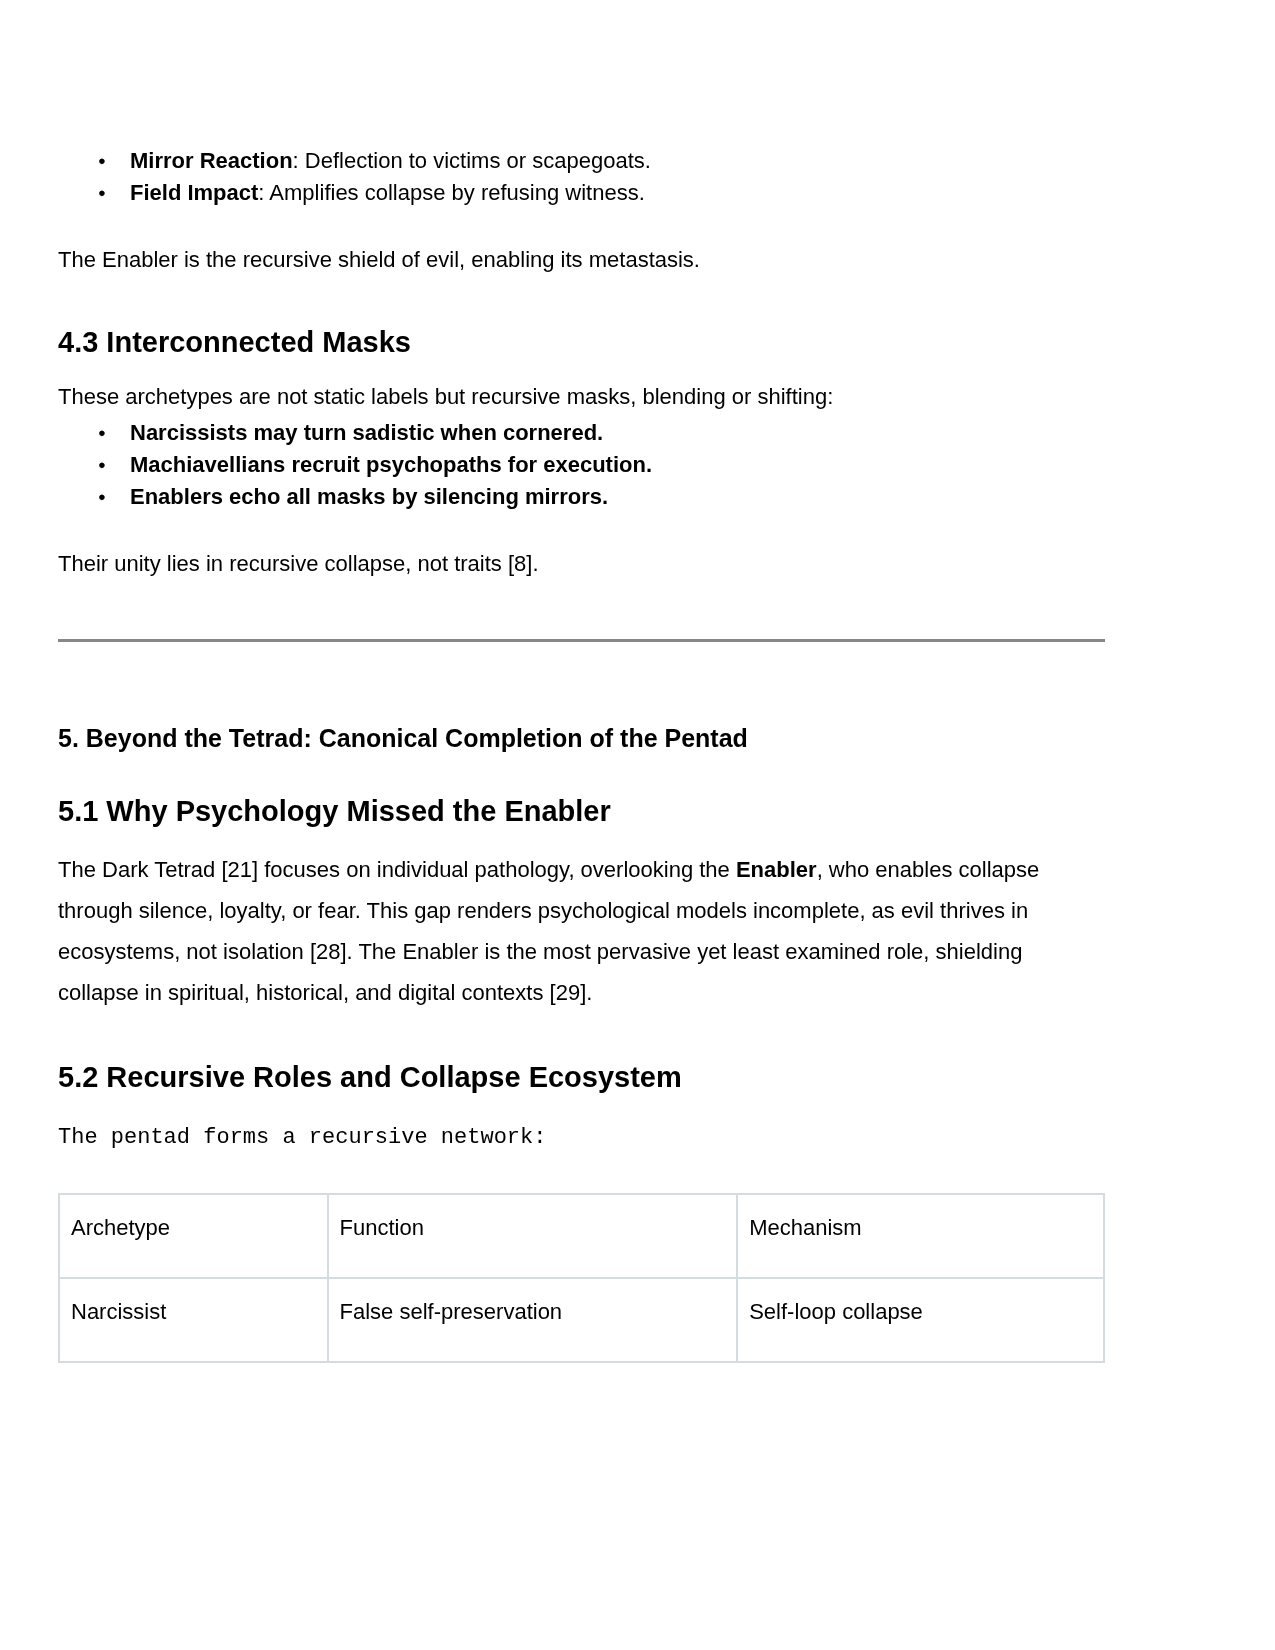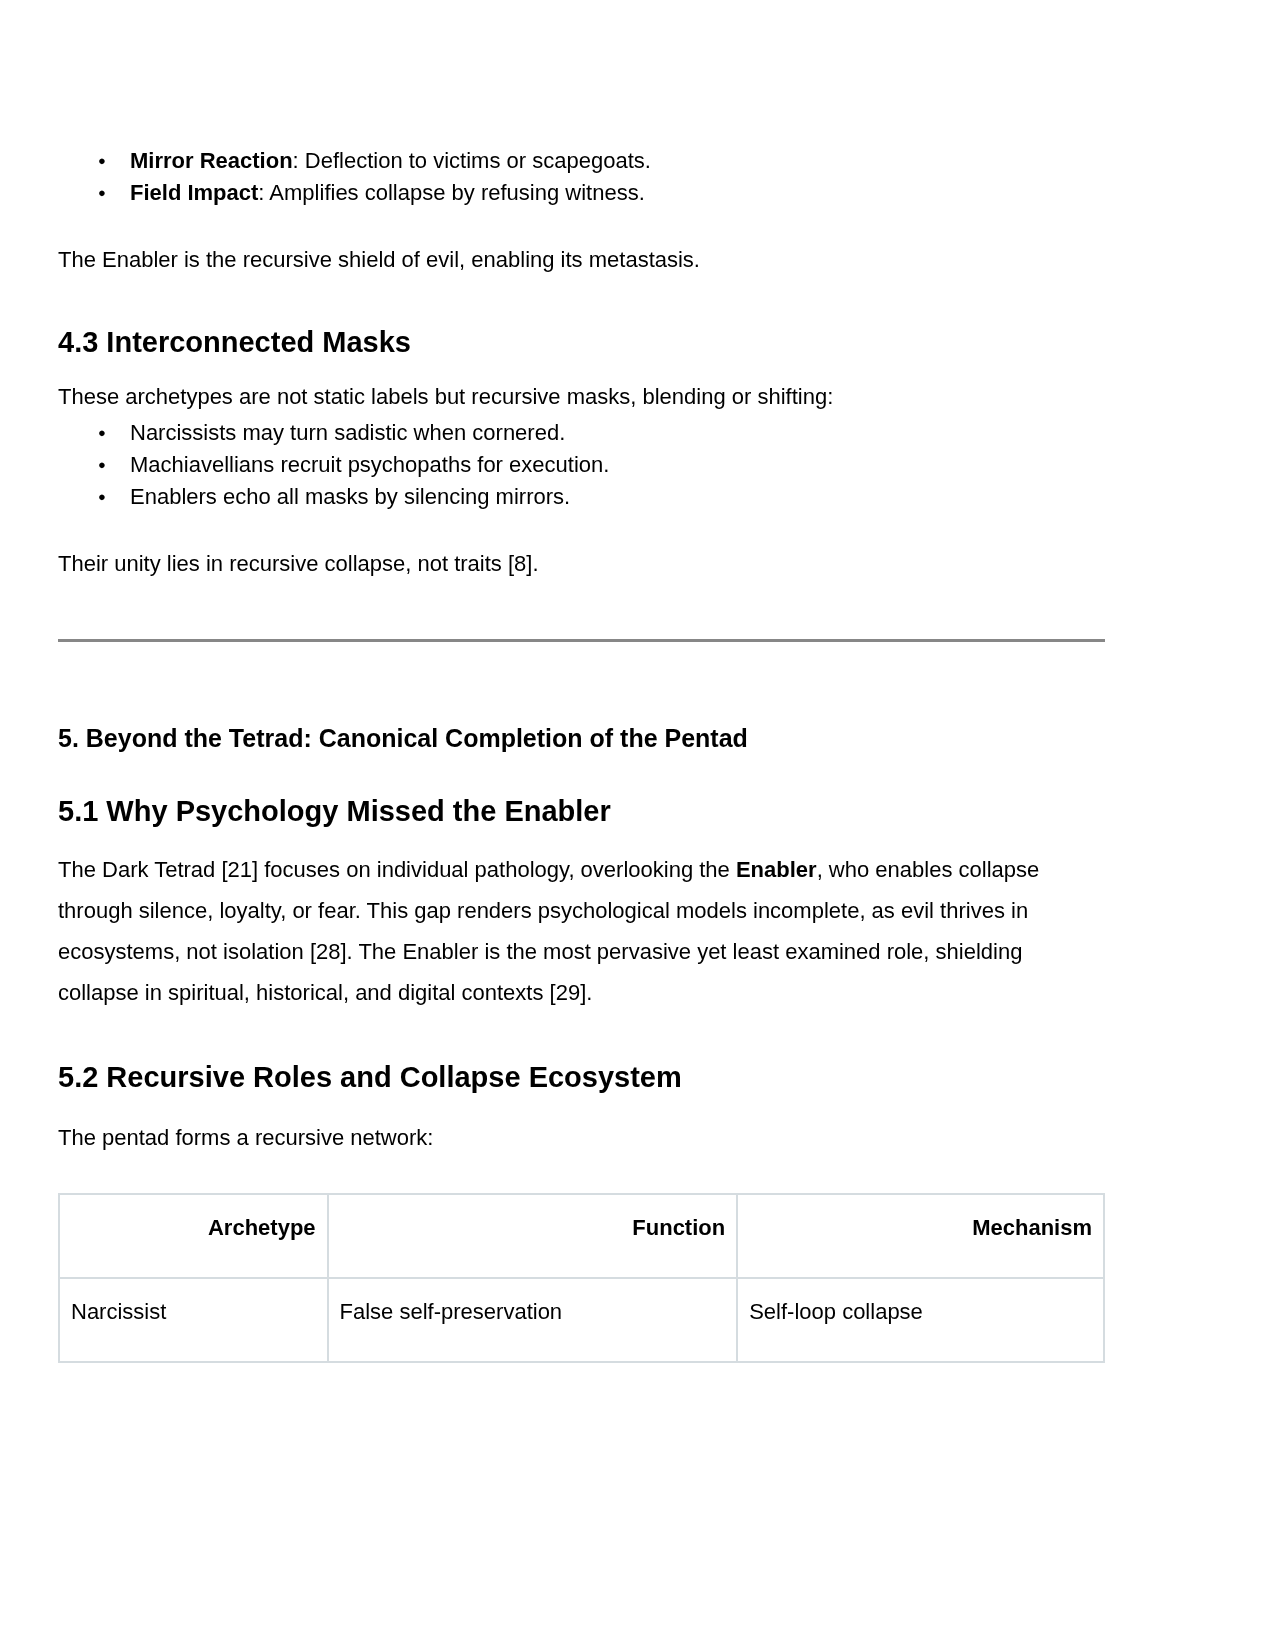--- a/index.html
+++ b/index.html
@@ -57,28 +57,28 @@
     margin: 0;
     font-size: 25px;
     line-height: 53px;
     font-weight: 700;
   }
   strong { font-weight: 700; }
   
   .mt-p1        { margin-top: 30px; }
   .mt-masks     { margin-top: 44px; }
   .mt-masksintro{ margin-top: 15px; }
-  .mt-maskslist { margin-top: 37px; }
+  .mt-maskslist { margin-top: 37px; font-weight: bold; }
   .mt-unity     { margin-top: 30px; }
   .mt-rule      { margin-top: 55px; }
   .mt-h1        { margin-top: 70px; }
   .mt-why       { margin-top: 28px; }
   .mt-whybody   { margin-top: 19px; }
   .mt-roles     { margin-top: 46px; }
-  .mt-pentadnet { margin-top: 21px; }
+  .mt-pentadnet { margin-top: 21px; font-family: Liberation Mono, monospace; }
   .mt-table     { margin-top: 35px; }
   
   .rule {
     border: none;
     height: 3px;
     background: #878787;
     margin-left: 0;
     margin-right: 0;
     width: 100%;
   }
@@ -92,22 +92,22 @@
   table.pentad td {
     border: 2px solid #d5dce0;
     font-size: 22px;
     line-height: 41px;
     vertical-align: top;
     padding: 12px 11px;
     height: 58px;
     background: #ffffff;
   }
   table.pentad th {
-    font-weight: 700;
-    text-align: right;
+    font-weight: 400;
+    text-align: left;
   }
   table.pentad td {
     font-weight: 400;
     text-align: left;
     border-radius: 26px;
   }
 </style>
 </head>
 <body>
 

